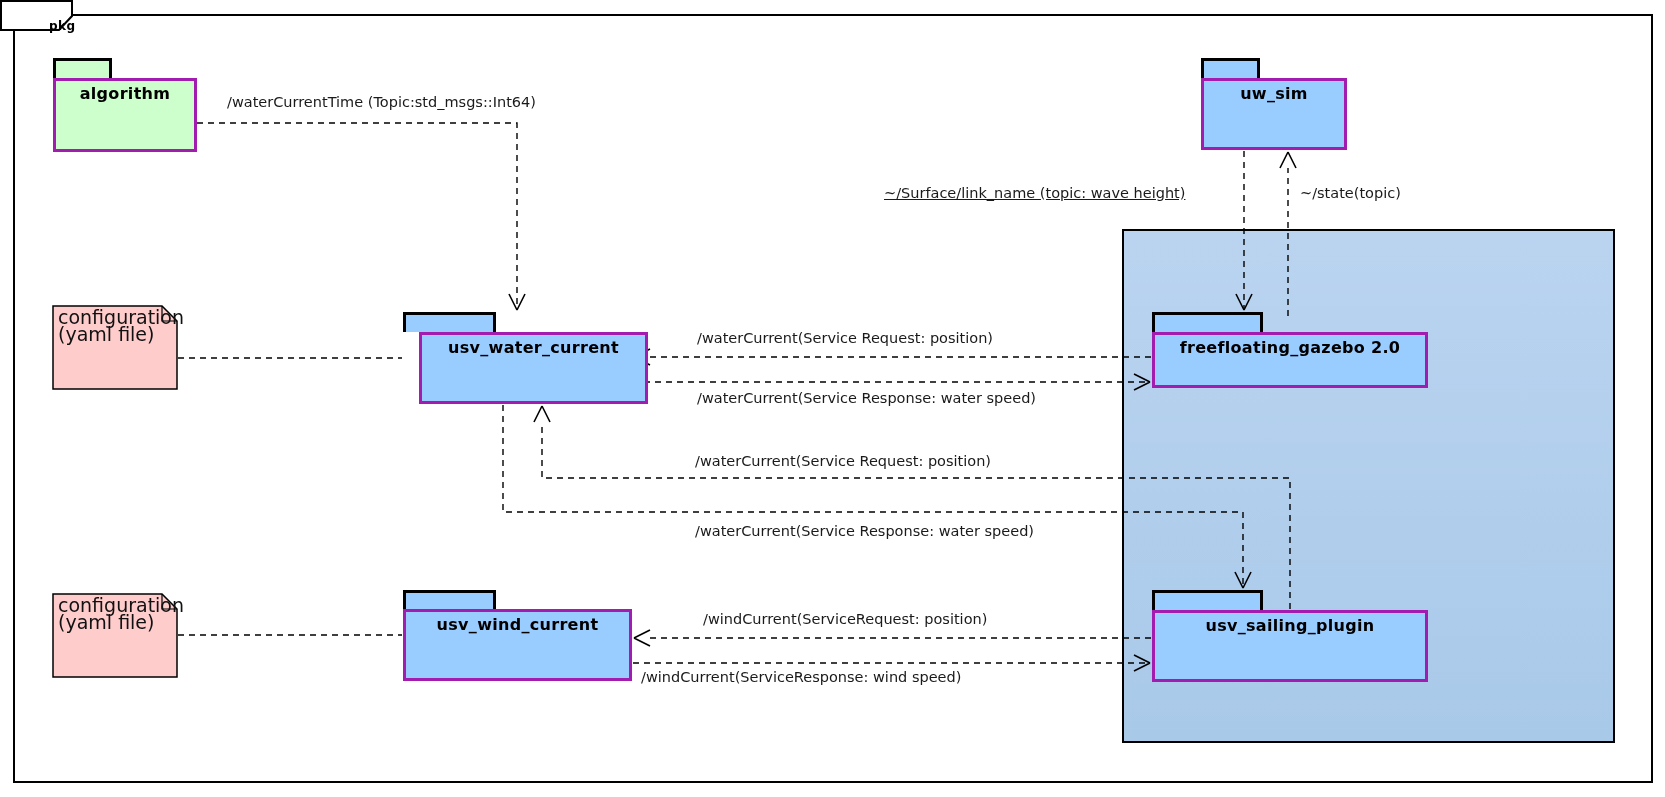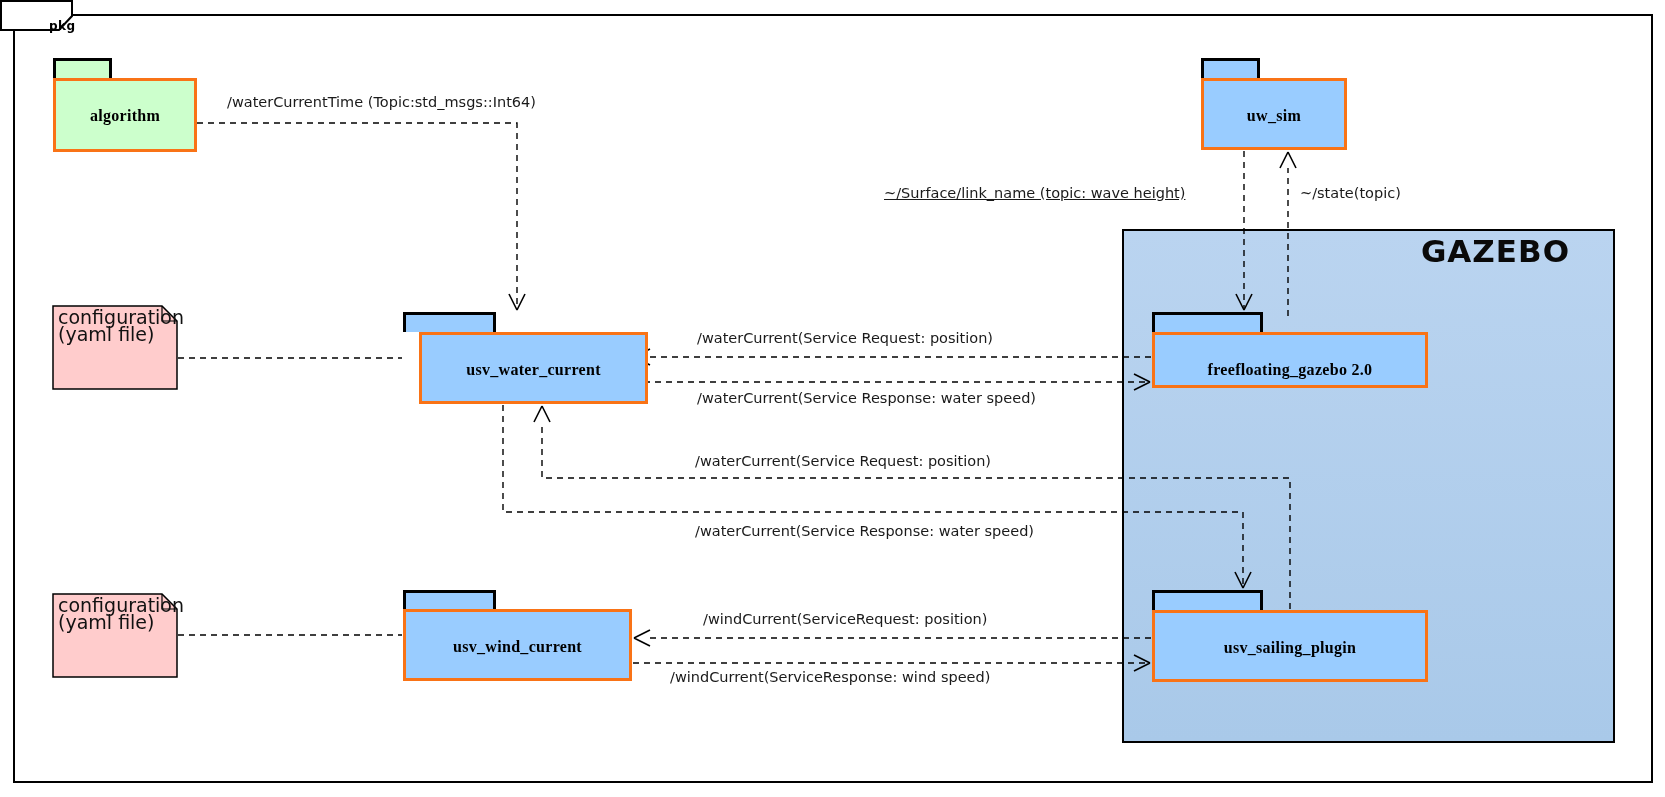--- a/index.html
+++ b/index.html
@@ -48,24 +48,23 @@
   
   .pkg { position: absolute; }
   .pkg .pkg-tab {
     position: absolute; left: 0; top: 0;
     box-sizing: border-box;
     border: 3px solid #000; border-bottom: none;
   }
   .pkg .pkg-body {
     position: absolute; left: 0;
     box-sizing: border-box;
-    border: 3px solid #f97316;
+    border: 3px solid #a21caf;
     display: flex; justify-content: center; align-items: flex-start;
-    padding-top: 26px;
-    font-family: Liberation Serif, serif;
+    padding-top: 3px;
   }
   .pkg .pkg-label { font-size: 16px; font-weight: bold; letter-spacing: 0.3px; white-space: nowrap; }
   .pkg.blue .pkg-tab, .pkg.blue .pkg-body { background: var(--color-package-blue, #99ccff); }
   .pkg.green .pkg-tab, .pkg.green .pkg-body { background: var(--color-package-green, #ccffcc); }
 
   
   .note { position: absolute; }
   .note .note-text {
     position: absolute; left: 6px; top: 4px;
     font-size: 19px; line-height: 17px; color: #111;
@@ -87,21 +86,20 @@
   .tabshape   { fill: #ffffff; stroke: #000; stroke-width: 2; }
 </style>
 </head>
 <body>
 
 <div class="canvas">
 
   <div class="frame"></div>
 
   <div class="gazebo"></div>
-  <div class="gazebo-title">GAZEBO</div>
 
   <svg class="layer" width="1665" height="797">
 
     <g>
       <path class="dashedline" d="M197,123 H517 V308"></path>
       <path class="arrowhead" d="M509,294 L517,310 M525,294 L517,310"></path>
     </g>
 
     <g>
       <path class="dashedline" d="M178,358 H402"></path>
@@ -222,15 +220,15 @@
   </div>
 
   <div class="edge-label" style="left:227px; top:94px;">/waterCurrentTime (Topic:std_msgs::Int64)</div>
   <div class="edge-label" style="left:884px; top:185px;text-decoration:underline;">~/Surface/link_name (topic: wave height)</div>
   <div class="edge-label" style="left:1300px; top:185px;">~/state(topic)</div>
   <div class="edge-label" style="left:697px; top:330px;">/waterCurrent(Service Request: position)</div>
   <div class="edge-label" style="left:697px; top:390px;">/waterCurrent(Service Response: water speed)</div>
   <div class="edge-label" style="left:695px; top:453px;">/waterCurrent(Service Request: position)</div>
   <div class="edge-label" style="left:695px; top:523px;">/waterCurrent(Service Response: water speed)</div>
   <div class="edge-label" style="left:703px; top:611px;">/windCurrent(ServiceRequest: position)</div>
-  <div class="edge-label" style="left:670px; top:669px;">/windCurrent(ServiceResponse: wind speed)</div>
+  <div class="edge-label" style="left:641px; top:669px;">/windCurrent(ServiceResponse: wind speed)</div>
 
 </div>
 
 </body></html>

